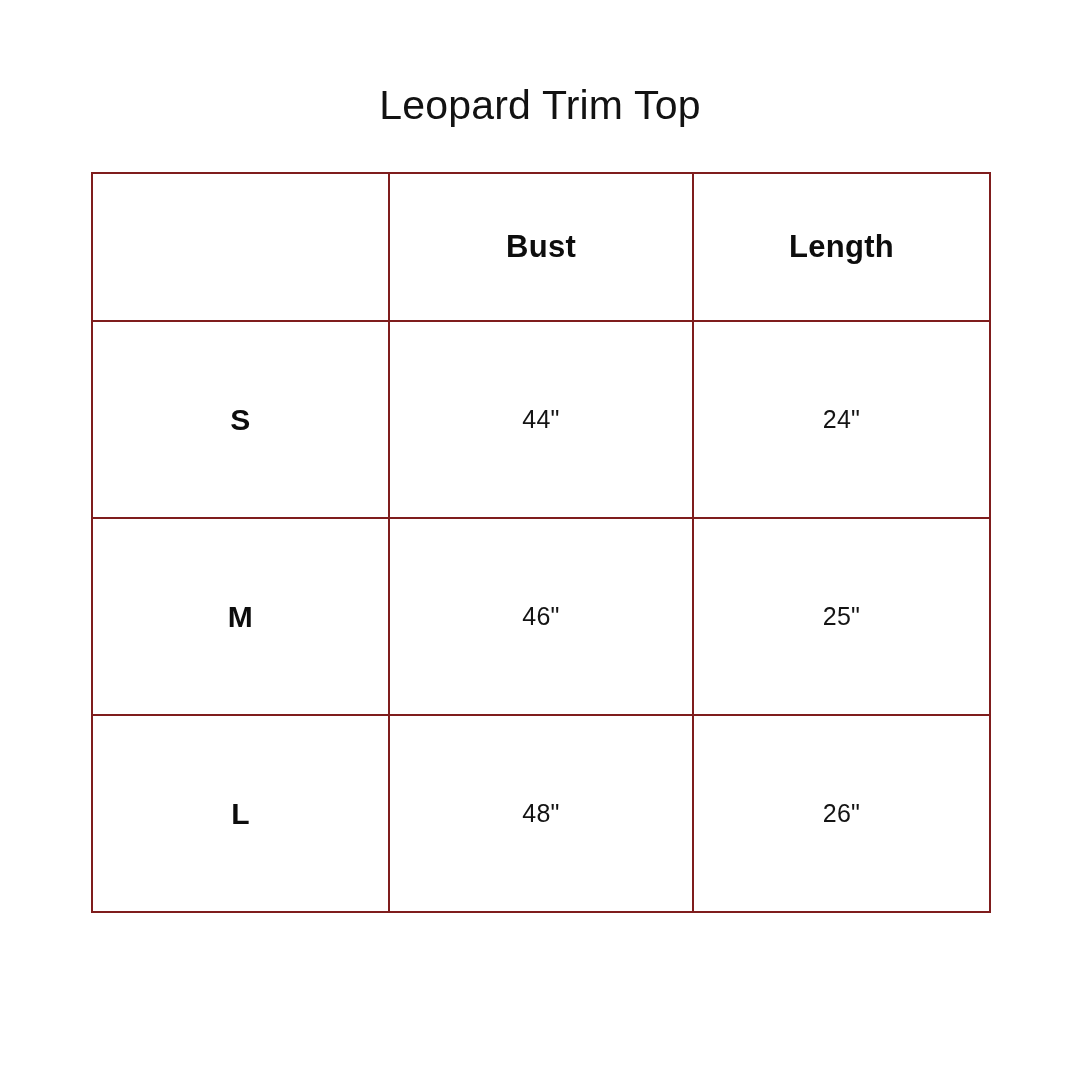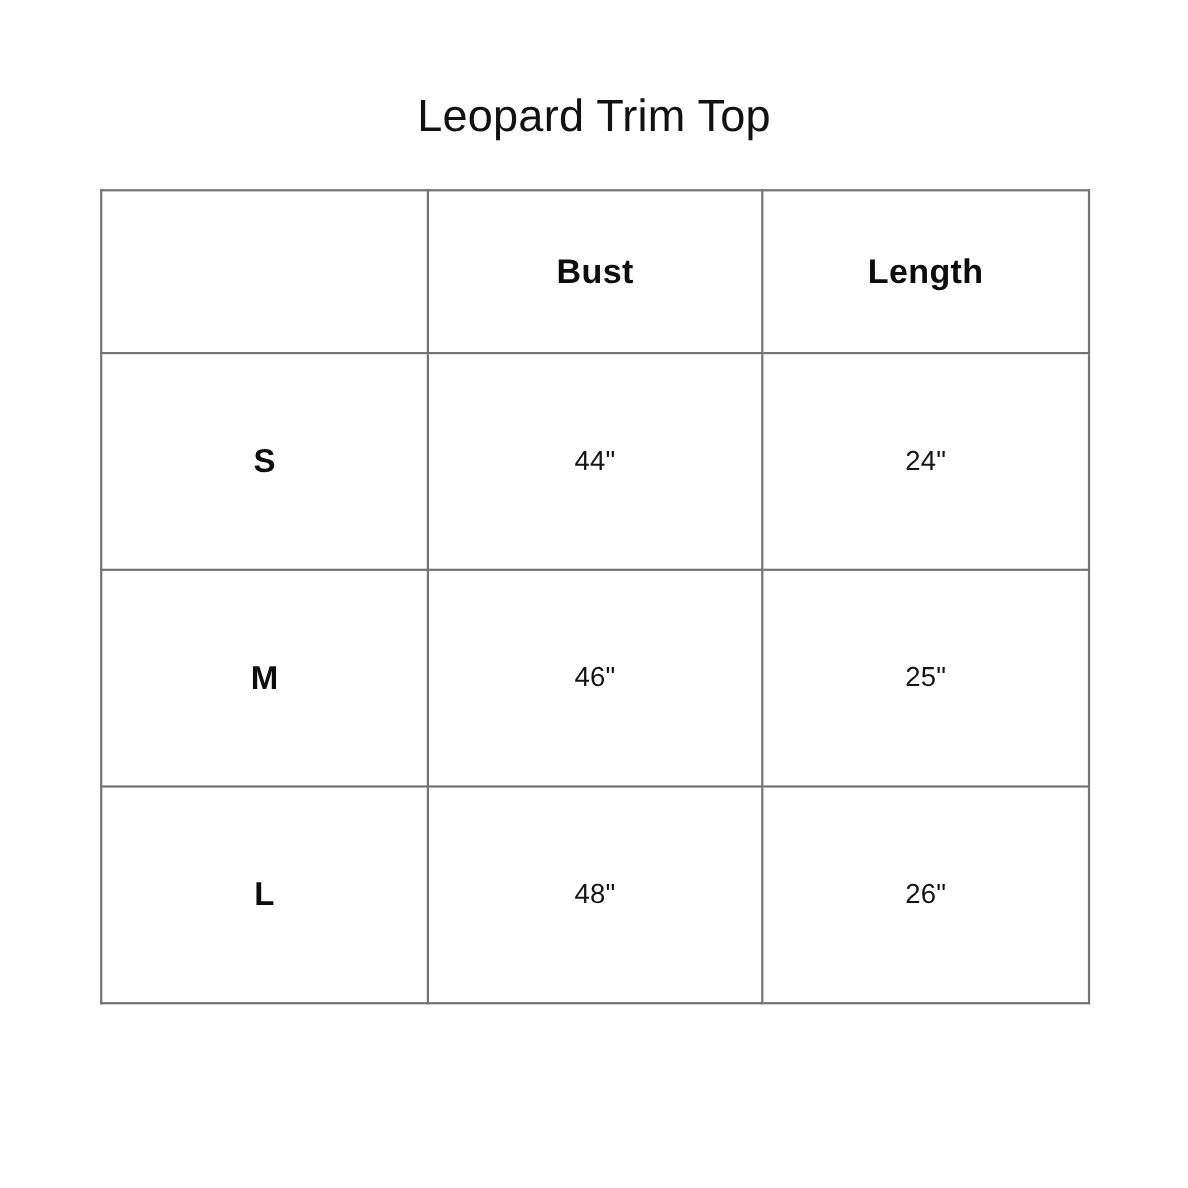--- a/index.html
+++ b/index.html
@@ -36,21 +36,21 @@
     left: 91px;
     top: 172px;
     width: 898px;
   }
   table.size-chart {
     border-collapse: collapse;
     width: 898px;
     table-layout: fixed;
   }
   table.size-chart td, table.size-chart th {
-    border: 2px solid #737373;
+    border: 2px solid #7f1d1d;
     text-align: center;
     vertical-align: middle;
     padding: 0;
   }
   col.c-label { width: 297px; }
   col.c-bust  { width: 304px; }
   col.c-len   { width: 297px; }
 
   tr.head-row td, tr.head-row th { height: 146px; }
   tr.body-row td { height: 195px; }

